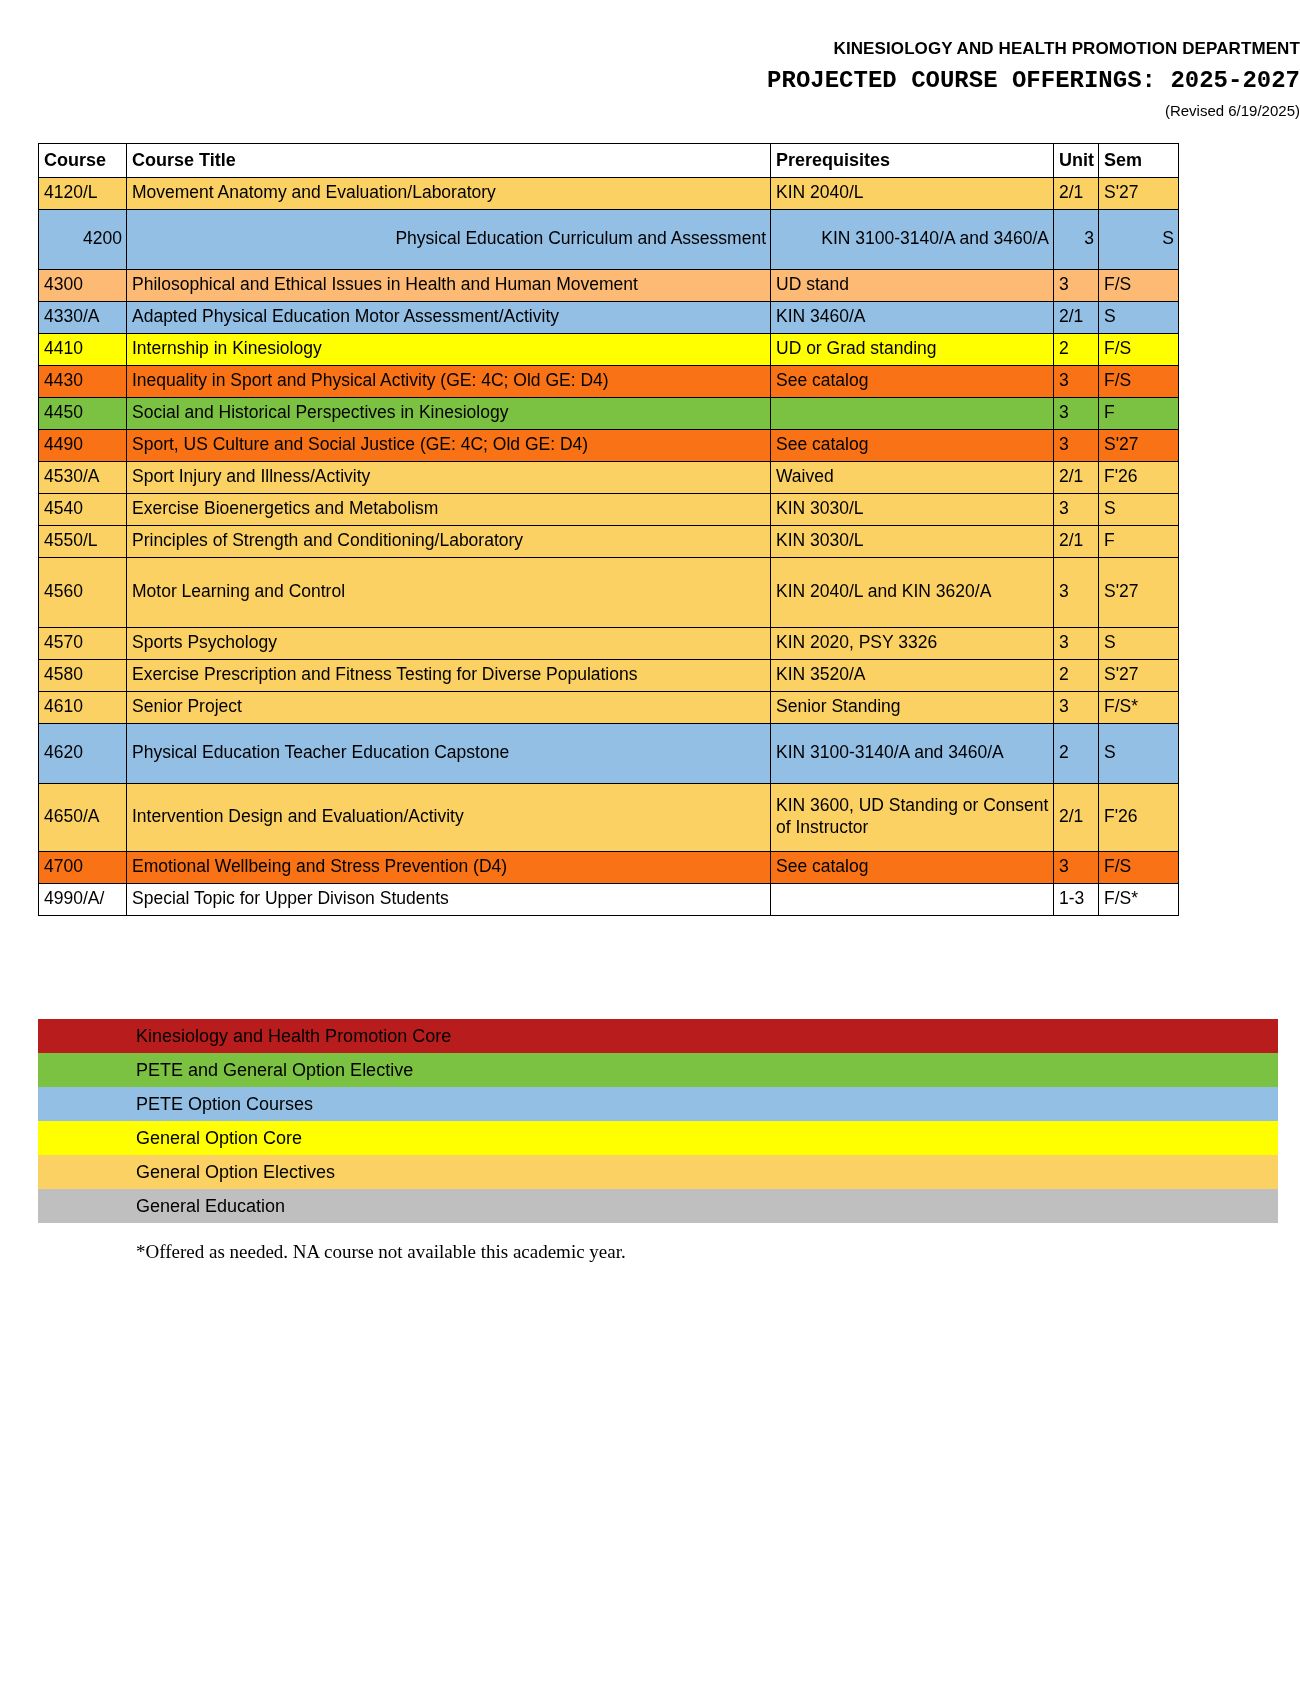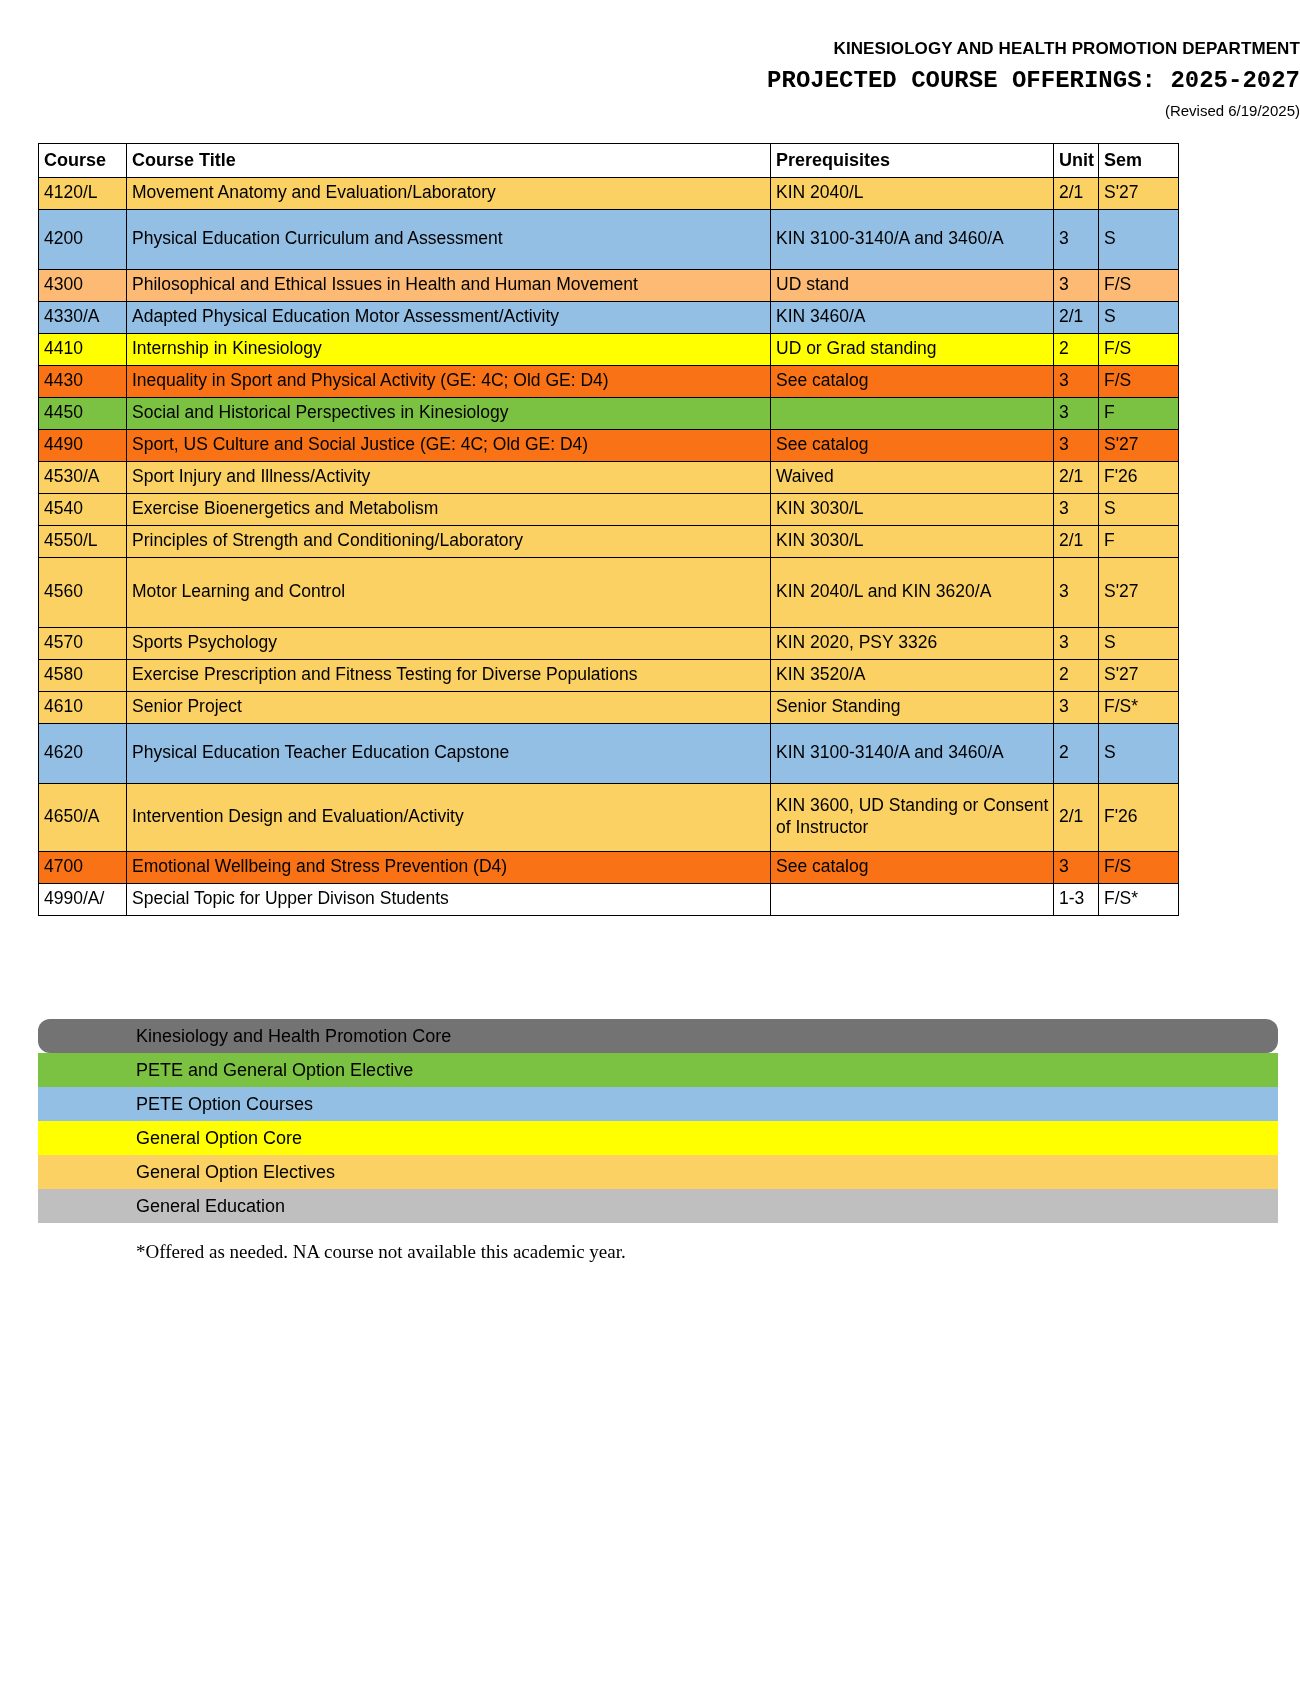--- a/index.html
+++ b/index.html
@@ -151,21 +151,21 @@
         </tr>
       </thead>
       <tbody id="course-tbody">
           <tr>
             <td class="bg-genelect">4120/L</td>
             <td class="bg-genelect">Movement Anatomy and Evaluation/Laboratory</td>
             <td class="bg-genelect">KIN 2040/L</td>
             <td class="bg-genelect">2/1</td>
             <td class="bg-genelect">S'27</td>
           </tr>
-          <tr style="height: 60px;">
+          <tr style="height: 60px; text-align: right;">
             <td class="bg-pete">4200</td>
             <td class="bg-pete">Physical Education Curriculum and Assessment</td>
             <td class="bg-pete wrapcell">KIN 3100-3140/A and 3460/A</td>
             <td class="bg-pete">3</td>
             <td class="bg-pete">S</td>
           </tr>
           <tr>
             <td class="bg-core">4300</td>
             <td class="bg-core">Philosophical and Ethical Issues in Health and Human Movement</td>
             <td class="bg-core">UD stand</td>
@@ -282,21 +282,21 @@
             <td class="bg-none">Special Topic for Upper Divison Students</td>
             <td class="bg-none"></td>
             <td class="bg-none">1-3</td>
             <td class="bg-none">F/S*</td>
           </tr>
         </tbody>
     </table>
   </div>
 
   <div class="legend" id="legend-container">
-      <div class="legend-row" style="background: #737373; border-radius: 12px;"><span>Kinesiology and Health Promotion Core</span></div>
+      <div class="legend-row" style="background: #b91c1c;"><span>Kinesiology and Health Promotion Core</span></div>
       <div class="legend-row" style="background: rgb(124, 194, 66);"><span>PETE and General Option Elective</span></div>
       <div class="legend-row" style="background: rgb(147, 191, 229);"><span>PETE Option Courses</span></div>
       <div class="legend-row" style="background: rgb(255, 255, 0);"><span>General Option Core</span></div>
       <div class="legend-row" style="background: rgb(251, 209, 100);"><span>General Option Electives</span></div>
       <div class="legend-row" style="background: rgb(191, 191, 191);"><span>General Education</span></div>
     </div>
 
   <div class="footnote">*Offered as needed. NA course not available this academic year.</div>
 
 </div>

